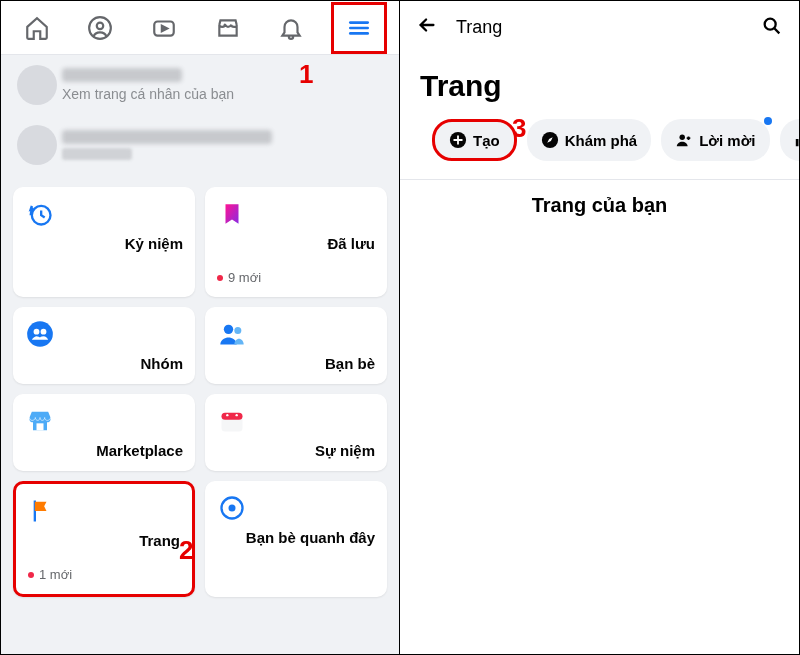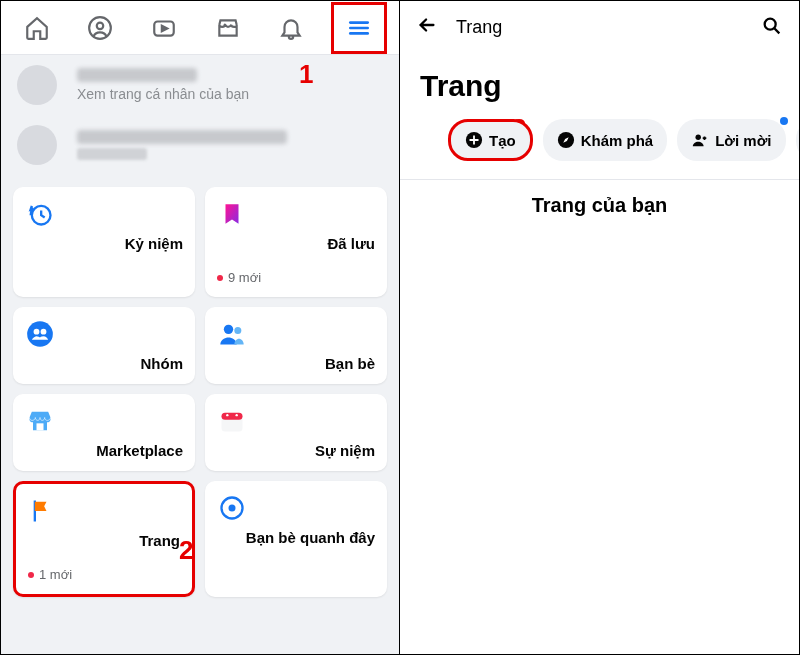--- a/index.html
+++ b/index.html
@@ -11,41 +11,41 @@
     
     .top-nav { display: flex; align-items: center; justify-content: space-around; height: 54px; background: #fff; border-bottom: 1px solid #e4e6eb; padding: 0 4px; }
     .nav-item { width: 48px; height: 48px; display: flex; align-items: center; justify-content: center; color: #65676b; }
     .nav-item svg { width: 26px; height: 26px; }
     .hamburger { color: #1877f2; }
     .hamburger-box { border: 3px solid #e60000; padding: 0; width: 56px; height: 52px; display: flex; align-items: center; justify-content: center; }
 
     
     .profile-row { display: flex; align-items: center; padding: 10px 16px; }
     .avatar-circle { width: 40px; height: 40px; border-radius: 50%; background: #d8dadf; flex-shrink: 0; }
-    .profile-txt { margin-left: 20px; }
+    .profile-txt { margin-left: 5px; }
     .blur-line { height: 14px; border-radius: 4px; background: #c7c9cd; filter: blur(2px); margin-bottom: 4px; }
     .sub-blur { height: 12px; background: #d0d2d6; filter: blur(1.5px); border-radius: 3px; }
 
     
     .tile-grid { display: grid; grid-template-columns: 1fr 1fr; gap: 10px; padding: 12px; }
     .tile { background: #fff; border-radius: 10px; padding: 12px; box-shadow: 0 1px 2px rgba(0,0,0,0.08); text-align: right; }
     .tile-icon { width: 30px; height: 30px; display: flex; align-items: center; justify-content: center; margin-bottom: 6px; }
     .tile-label { font-weight: 600; font-size: 15px; color: #050505; }
     .tile-sub { font-size: 13px; color: #65676b; display: flex; align-items: center; margin-top: 18px; }
     .red-dot { width: 6px; height: 6px; border-radius: 50%; background: #f02849; margin-right: 5px; }
     .tile.highlight { border: 3px solid #e60000; }
 
     
     .callout { position: absolute; font-size: 26px; font-weight: 700; color: #e60000; }
 
     
     .right-header { display: flex; align-items: center; justify-content: space-between; height: 54px; padding: 0 16px; border-bottom: 1px solid #fff; }
     .back-title { display: flex; align-items: center; gap: 18px; font-size: 18px; font-weight: 500; }
     .big-title { font-size: 30px; font-weight: 700; padding: 14px 20px 10px; }
-    .pill-row { display: flex; gap: 10px; padding: 6px 4px 18px; overflow: hidden; margin-left: 44px; }
+    .pill-row { display: flex; gap: 10px; padding: 6px 32px 18px; overflow: hidden; }
     .pill { display: flex; align-items: center; gap: 6px; background: #f0f2f5; border-radius: 20px; padding: 9px 14px; font-size: 15px; font-weight: 600; white-space: nowrap; position: relative; }
     .pill.highlight { border: 3px solid #e60000; }
     .pill-icon { width: 18px; height: 18px; display: flex; align-items: center; justify-content: center; }
     .blue-dot { width: 8px; height: 8px; background: #1877f2; border-radius: 50%; position: absolute; top: -2px; right: -2px; }
     .section-title { font-size: 20px; font-weight: 700; padding: 10px 8px; text-align: center; }
     hr.sep { border: none; border-top: 1px solid #e4e6eb; margin: 0 0 4px; }
 
     .subtext-light { color: #8a8d91; font-size: 14px; }
   </style>
 </head>

